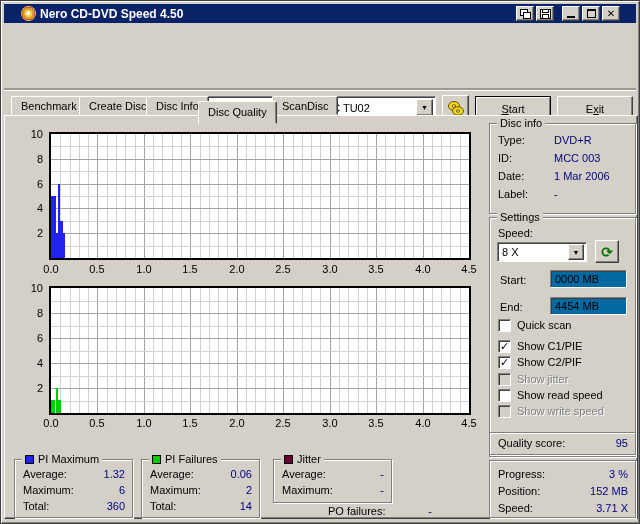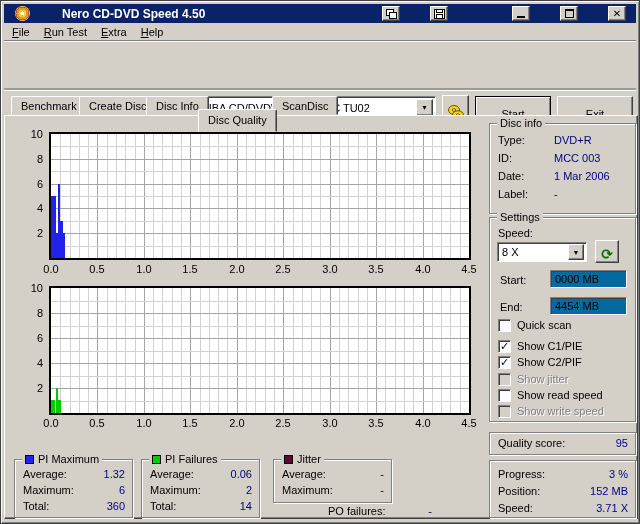--- a/index.html
+++ b/index.html
@@ -3,21 +3,21 @@
 <meta charset="utf-8">
 <style>
   html,body{margin:0;padding:0;background:#3a6ea5;}
   *{box-sizing:border-box;}
   .win{position:relative;width:640px;height:524px;background:#d4d0c8;
        font-family:"Liberation Sans","DejaVu Sans",sans-serif;font-size:11px;color:#000;
        border:1px solid #404040;box-shadow:inset 1px 1px 0 #ffffff, inset -1px -1px 0 #808080;
        overflow:hidden;}
   
   .titlebar{position:absolute;left:3px;top:3px;right:3px;height:19px;background:#0a2268;
-            display:flex;align-items:center;padding:0 10px;gap:28px;}
+            display:flex;align-items:center;padding:0 16px;}
   .title-icon{width:15px;height:15px;border-radius:50%;margin:0 4px 0 1px;
               background:radial-gradient(circle at 50% 50%, #fff 0 2px, #f3cf3b 2px 4px, #e09a35 4px 6px, #c8542f 6px 7px, #f3cf3b 7px);}
   .title-text{color:#fff;font-weight:bold;font-size:12px;flex:1;white-space:pre;}
   .tb-btn{width:18px;height:15px;background:#d4d0c8;border:1px solid;border-color:#fff #404040 #404040 #fff;
           box-shadow:inset -1px -1px 0 #808080;margin-left:2px;display:flex;align-items:center;justify-content:center;}
   .tb-gap{width:6px;}
   .glyph-min{width:8px;height:2px;background:#000;margin-top:7px;}
   .glyph-max{width:9px;height:9px;border:1px solid #000;border-top:2px solid #000;}
   .glyph-close{font-size:10px;font-weight:bold;line-height:10px;}
   .mini-ico svg{display:block;}
@@ -34,31 +34,31 @@
   .logo-sub{font-size:13px;font-weight:bold;font-style:italic;letter-spacing:0px;line-height:14px;white-space:nowrap;}
   .logo-disc{font-style:italic;font-weight:bold;}
   .drive-select{position:absolute;left:142px;top:54px;width:290px;height:23px;background:#fff;
                 border:1px solid;border-color:#808080 #fff #fff #808080;box-shadow:inset 1px 1px 0 #404040;
                 display:flex;align-items:center;}
   .drive-text{flex:1;padding-left:4px;white-space:pre;overflow:hidden;}
   .dd-btn{width:17px;height:17px;margin:1px 2px 1px 0;background:#d4d0c8;border:1px solid;
           border-color:#fff #404040 #404040 #fff;box-shadow:inset -1px -1px 0 #808080;
           display:flex;align-items:center;justify-content:center;font-size:7px;}
   .btn{background:#d4d0c8;border:1px solid;border-color:#fff #404040 #404040 #fff;
-       box-shadow:inset -1px -1px 0 #808080;display:flex;align-items:flex-end;justify-content:center;}
+       box-shadow:inset -1px -1px 0 #808080;display:flex;align-items:center;justify-content:center;}
   .tray-btn{position:absolute;left:438px;top:53px;width:27px;height:26px;}
   .cmd-btn{position:absolute;top:54px;width:76px;height:25px;font-size:11px;}
   .cmd-start{left:471px;border:1px solid #000;box-shadow:inset 1px 1px 0 #fff, inset -1px -1px 0 #808080;}
   .cmd-exit{left:553px;}
   
   .tabstrip{position:absolute;left:3px;top:92px;right:3px;height:23px;}
   .tab{position:absolute;top:3px;height:19px;background:#d4d0c8;border:1px solid;
        border-color:#fff #404040 #d4d0c8 #fff;box-shadow:inset -1px 0 0 #808080;
        border-radius:2px 2px 0 0;padding:3px 9px 0 9px;}
-  .tab.active{top:16px;height:23px;z-index:5;padding-top:4px;text-align:right;}
+  .tab.active{top:8px;height:23px;z-index:5;padding-top:4px;text-align:right;}
   
   .page{position:absolute;left:3px;top:114px;width:634px;height:404px;background:#d4d0c8;
         border:1px solid;border-color:#fff #404040 #404040 #fff;box-shadow:inset -1px -1px 0 #808080;}
   .layer{position:absolute;left:0;top:0;width:640px;height:524px;pointer-events:none;}
   .layer > *{pointer-events:auto;}
   
   .plot{position:absolute;background:#fff;border:2px solid #000;}
   .xtick{position:absolute;width:30px;text-align:center;font-size:11px;}
   .ytick{position:absolute;width:22px;text-align:right;font-size:11px;}
   
@@ -106,26 +106,20 @@
         <div class="glyph-min"></div>
       </div>
     <div class="tb-btn">
         <div class="glyph-max"></div>
       </div>
     <div class="tb-btn">
         <span class="glyph-close">✕</span>
       </div>
   </div>
 
-  <div class="menubar">
-    <span class="menu-item"><span></span><span class="key">F</span><span>ile</span></span>
-    <span class="menu-item"><span></span><span class="key">R</span><span>un Test</span></span>
-    <span class="menu-item"><span></span><span class="key">E</span><span>xtra</span></span>
-    <span class="menu-item"><span></span><span class="key">H</span><span>elp</span></span>
-  </div>
 
   <div class="toolbar">
     <div class="drive-select">
       <span class="drive-text">[3:0]  TOSHIBA CD/DVDW SDR5472C TU02</span>
       <span class="dd-btn">
           <span>▼</span>
         </span>
     </div>
     <div class="btn tray-btn">
       <svg width="18" height="16">
@@ -168,21 +162,21 @@
       <div class="grow" style="top:46px;">  
           <span class="row-label">Date:</span>
           <span class="gval" style="position:absolute;left:56px;">1 Mar 2006</span>
         </div>
       <div class="grow" style="top:64px;">  
           <span class="row-label">Label:</span>
           <span class="gval" style="position:absolute;left:56px;">-</span>
         </div>
     </div>
 
-    <div class="gbox" style="left:488px;top:216px;width:147px;height:205px;">
+    <div class="gbox" style="left:488px;top:216px;width:147px;height:240px;">
       <div class="gbox-title">Settings</div>
     </div>
     <span style="position:absolute;left:497px;top:226px;">Speed:</span>
     <div class="speed-select" style="left:496px;top:241px;width:90px;height:20px;">
       <span style="flex:1;padding-left:4px;white-space:pre;">8 X</span>
       <span class="dd-btn" style="width:16px;height:16px;">
           <span>▼</span>
         </span>
     </div>
     <div class="btn" style="position:absolute;left:594px;top:239px;width:24px;height:23px;">

